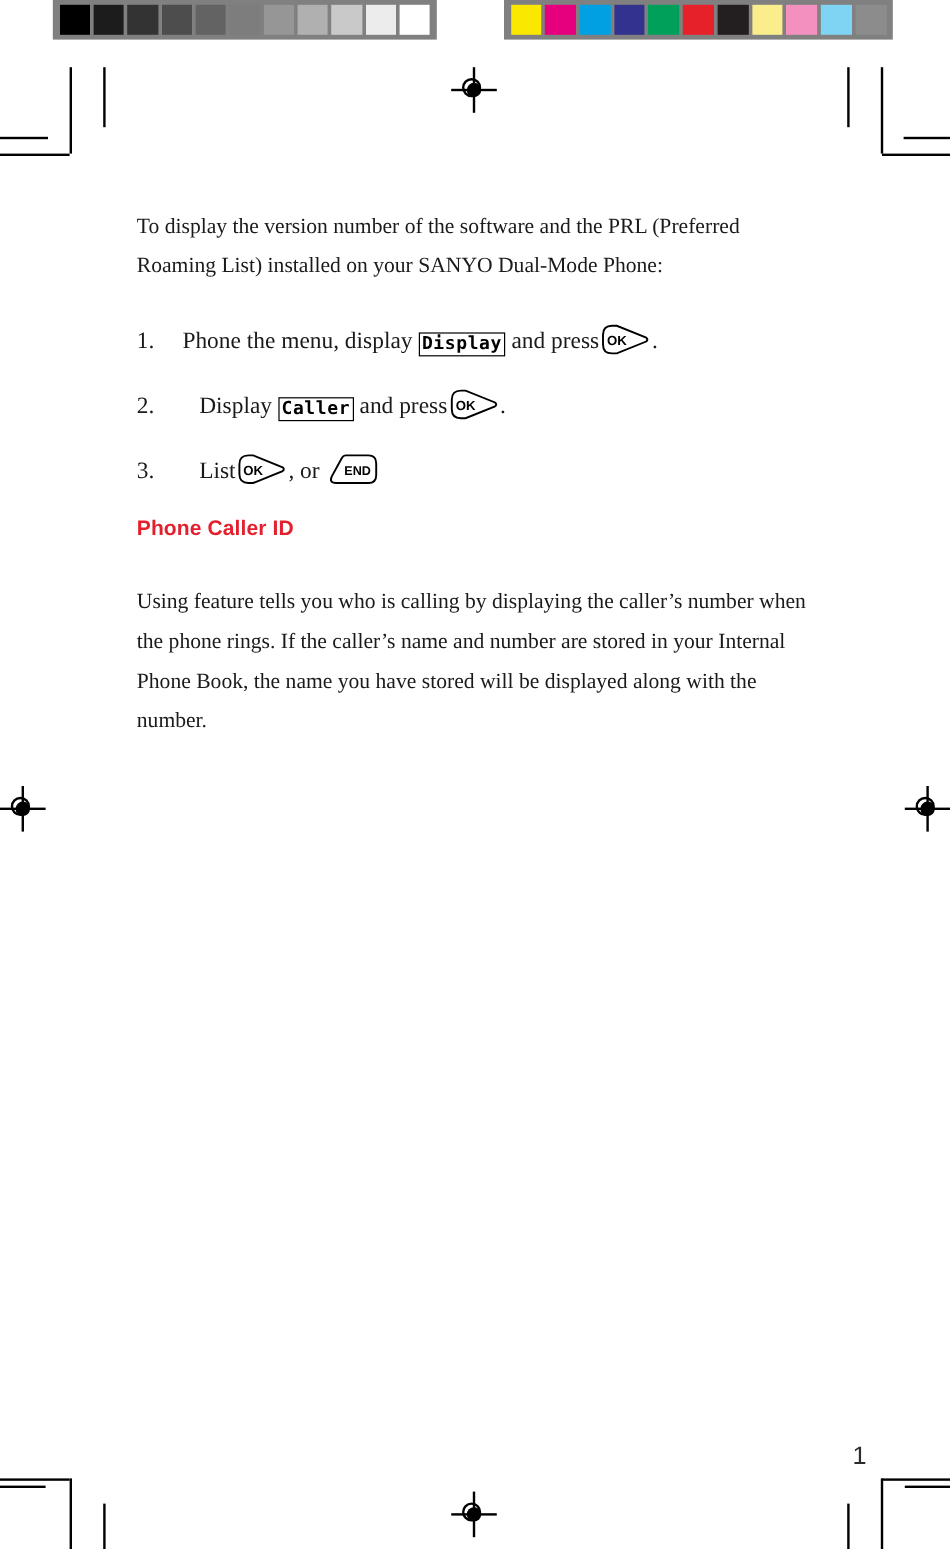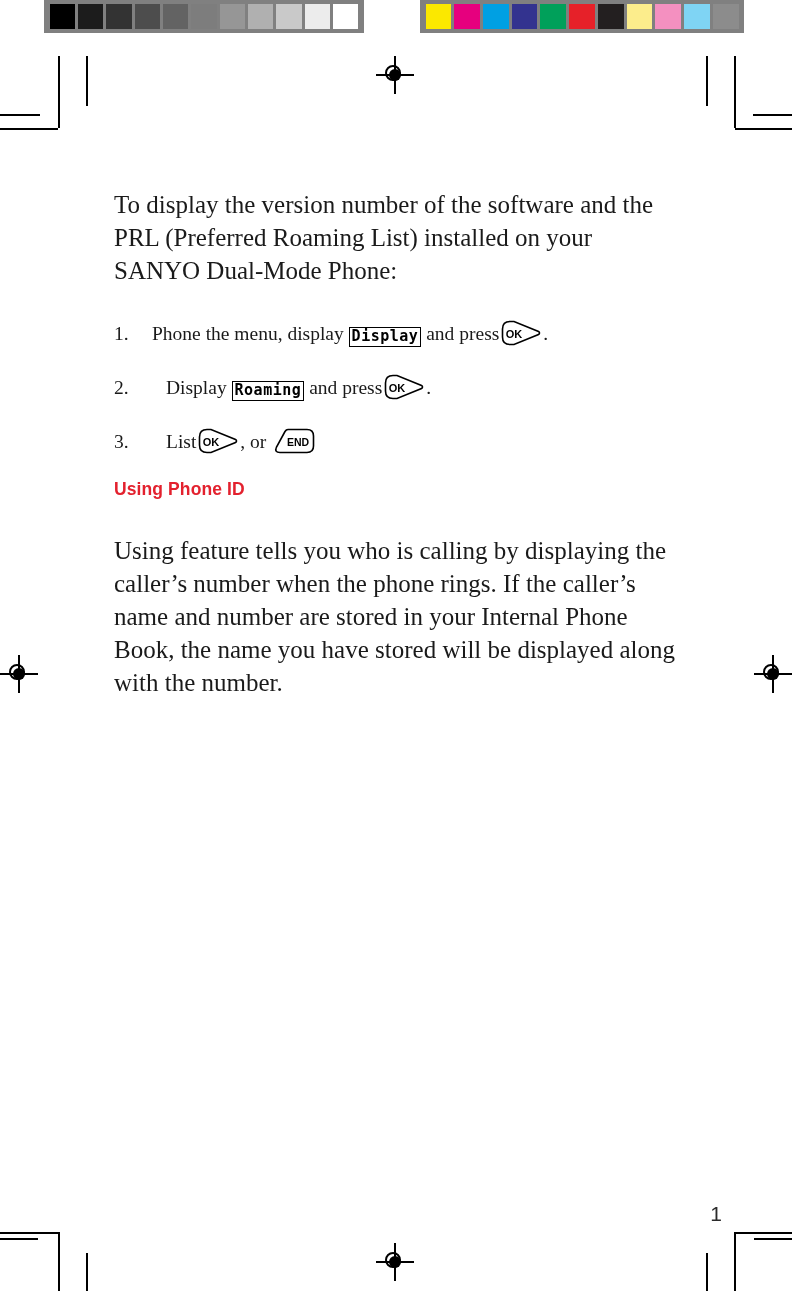--- a/index.html
+++ b/index.html
@@ -78,23 +78,23 @@
   }
 
   
   #content {
     position: absolute;
     left: 114px;
     top: 172px;
     width: 566px;
   }
   .para {
-    font-size: 25px;
+    font-size: 18px;
     line-height: 33px;
-    margin: 16px 0 30px 0;
+    margin: 0 0 30px 0;
     text-align: left;
   }
   .para.tight { margin-bottom: 0; }
 
   ol.steps {
     list-style: none;
     margin: 0;
     padding: 0;
   }
   ol.steps li {
@@ -246,39 +246,39 @@
       <span class="step-num">1.</span><span>Phone the menu, display</span>
       <span class="lcd">Display</span>
       <span>and press</span><span class="key"><svg width="42" height="26" viewBox="0 0 42 26">
           <path d="M10 1.5 Q2.5 1.5 2.5 9 L2.5 17 Q2.5 24.5 10 24.5 L14 24.5 L38.5 14.6 Q40.5 13 38.5 11.4 L14 1.5 Z" fill="none" stroke="#000" stroke-width="1.6"></path>
           <text class="key-label" x="14" y="17.5" font-size="11" text-anchor="middle">OK</text>
         </svg></span><span>.</span>
     </li>
 
     <li>
       <span class="step-num">2.</span><span>Display</span>
-      <span class="lcd">Roaming</span>
+      <span class="lcd">Caller</span>
       <span>and press</span><span class="key"><svg width="42" height="26" viewBox="0 0 42 26">
           <path d="M10 1.5 Q2.5 1.5 2.5 9 L2.5 17 Q2.5 24.5 10 24.5 L14 24.5 L38.5 14.6 Q40.5 13 38.5 11.4 L14 1.5 Z" fill="none" stroke="#000" stroke-width="1.6"></path>
           <text class="key-label" x="14" y="17.5" font-size="11" text-anchor="middle">OK</text>
         </svg></span><span>.</span>
     </li>
 
     <li>
       <span class="step-num">3.</span><span>List</span><span class="key"><svg width="42" height="26" viewBox="0 0 42 26">
           <path d="M10 1.5 Q2.5 1.5 2.5 9 L2.5 17 Q2.5 24.5 10 24.5 L14 24.5 L38.5 14.6 Q40.5 13 38.5 11.4 L14 1.5 Z" fill="none" stroke="#000" stroke-width="1.6"></path>
           <text class="key-label" x="14" y="17.5" font-size="11" text-anchor="middle">OK</text>
         </svg></span><span>, or</span>
       <span class="key"><svg width="44" height="26" viewBox="0 0 44 26">
           <path d="M16 1.5 L35 1.5 Q41.5 1.5 41.5 8 L41.5 18 Q41.5 24.5 35 24.5 L8 24.5 Q2 24.5 4.5 19 L13 3.5 Q14.2 1.5 16 1.5 Z" fill="none" stroke="#000" stroke-width="1.6"></path>
           <text class="key-label" x="26" y="17.5" font-size="10.5" text-anchor="middle">END</text>
         </svg></span>
     </li>
 
   </ol>
 
-  <h2 class="section-heading">Using Phone ID</h2>
+  <h2 class="section-heading">Phone Caller ID</h2>
 
   <p class="para">Using feature tells you who is calling by displaying the caller’s number when the phone rings. If the caller’s name and number are stored in your Internal Phone Book, the name you have stored will be displayed along with the number.</p>
 
 </div>
 
 <div id="page-number">1</div>
 
 </body></html>

